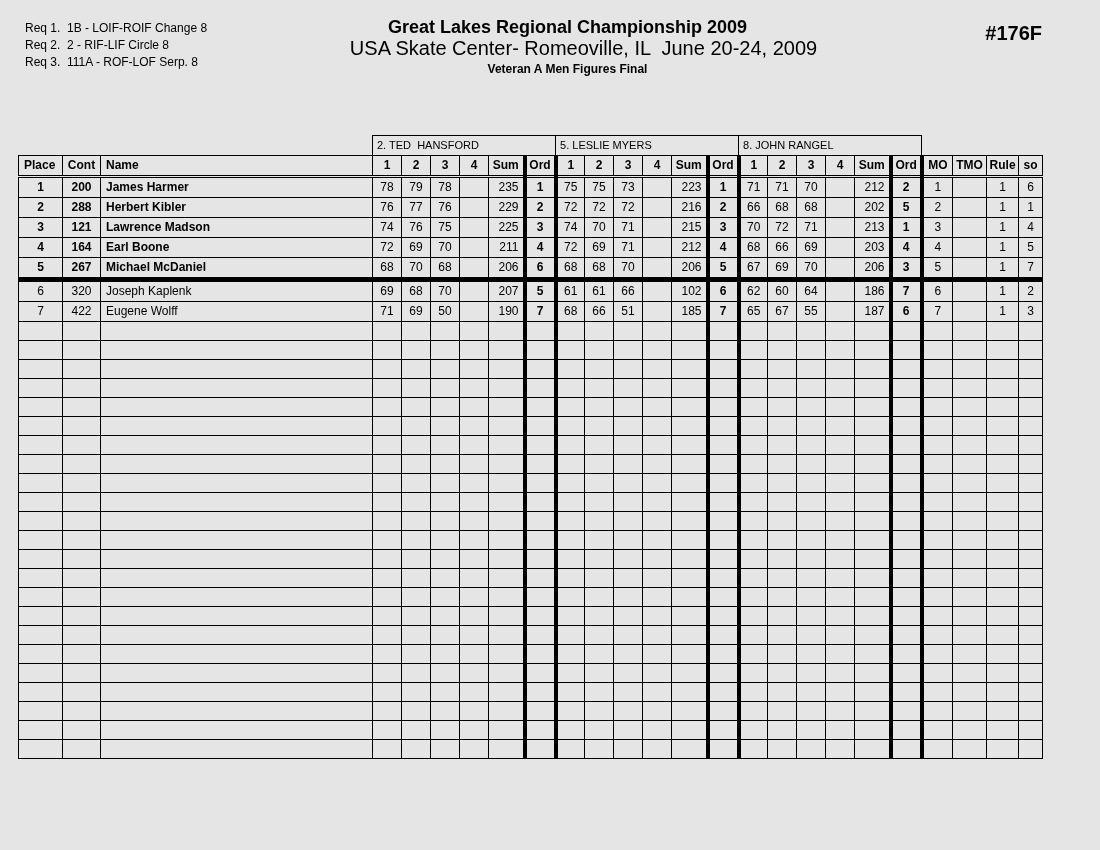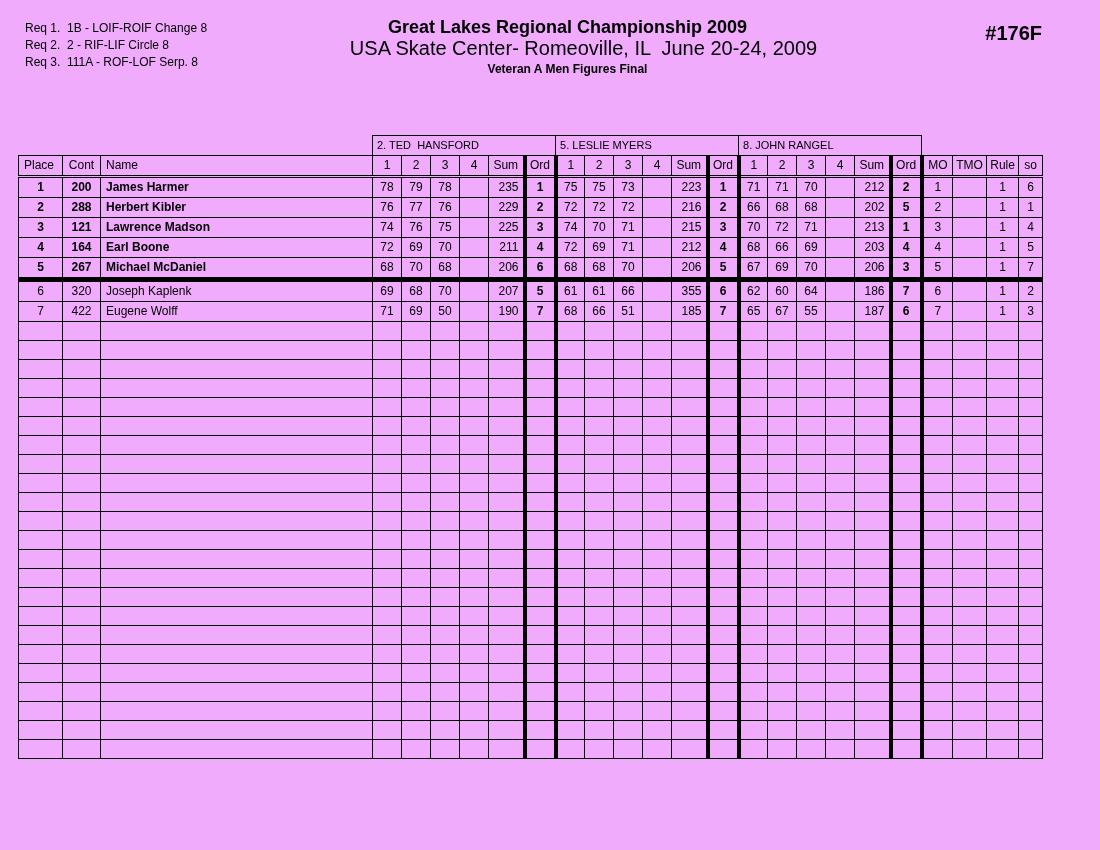--- a/index.html
+++ b/index.html
@@ -1,18 +1,18 @@
 <!DOCTYPE html>
 <html><head>
 <meta charset="utf-8">
 <style>
   * { margin:0; padding:0; box-sizing:border-box; }
   html,body { background:#fff; }
   .page {
-    position:relative; width:1100px; height:850px; background:#f0abfc;
+    position:relative; width:1100px; height:850px; background:#e5e5e5;
     font-family:"Liberation Sans", sans-serif; color:#000; overflow:hidden;
   }
   
   .reqs { position:absolute; left:25px; top:20px; font-size:12px; line-height:17px; }
   .reqs div { white-space:pre; }
   
   .titles { position:absolute; left:0; right:0; top:16px; text-align:center; }
   .titles div { white-space:pre;padding-left:35px; }
   .t1 { font-size:18px; font-weight:bold; line-height:22px; }
   .t2 { font-size:20px; line-height:20px;margin-left:32px; }
@@ -21,21 +21,21 @@
   .docnum { position:absolute; right:58px; top:22px; font-size:20px; font-weight:bold; }
   
   table.results {
     position:absolute; left:18px; top:135px; width:1024px;
     border-collapse:collapse; table-layout:fixed; font-size:12px;
   }
   td, th { border:1px solid #000; height:19px; line-height:19px; padding:0 2px;
            overflow:hidden; white-space:nowrap; font-weight:normal; }
   tr.judge-row td.spacer { border:none; }
   th.judge-name { text-align:left; font-size:11px; padding-left:4px; white-space:pre; }
-  tr.cols th { border-bottom:3px double #000; height:21px; }
+  tr.cols th { border-bottom:3px double #000; height:21px;font-weight:bold; }
   th.hc { text-align:center; }
   th.hl { text-align:left; padding-left:5px; }
   .c { text-align:center; }
   .l { text-align:left; padding-left:5px; }
   .r { text-align:right; padding-right:4px; }
   .b { font-weight:bold; }
   td.ord, th.ord { border-left:4px solid #000; border-right:4px solid #000;
                    font-weight:bold; text-align:center; }
   th.ord { font-weight:normal; }
   td.mo-first, th.mo-first { border-left:4px solid #000; }
@@ -273,21 +273,21 @@
           <td class="c">69</td>
           <td class="c">68</td>
           <td class="c">70</td>
           <td class="c"></td>
           <td class="r">207</td>
           <td class="ord">5</td>
           <td class="c">61</td>
           <td class="c">61</td>
           <td class="c">66</td>
           <td class="c"></td>
-          <td class="r">355</td>
+          <td class="r">102</td>
           <td class="ord">6</td>
           <td class="c">62</td>
           <td class="c">60</td>
           <td class="c">64</td>
           <td class="c"></td>
           <td class="r">186</td>
           <td class="ord">7</td>
           <td class="c mo-first">6</td>
           <td class="c"></td>
           <td class="c">1</td>

